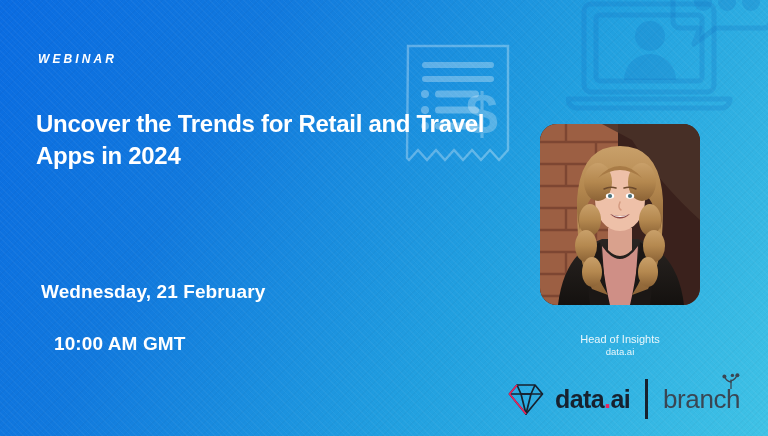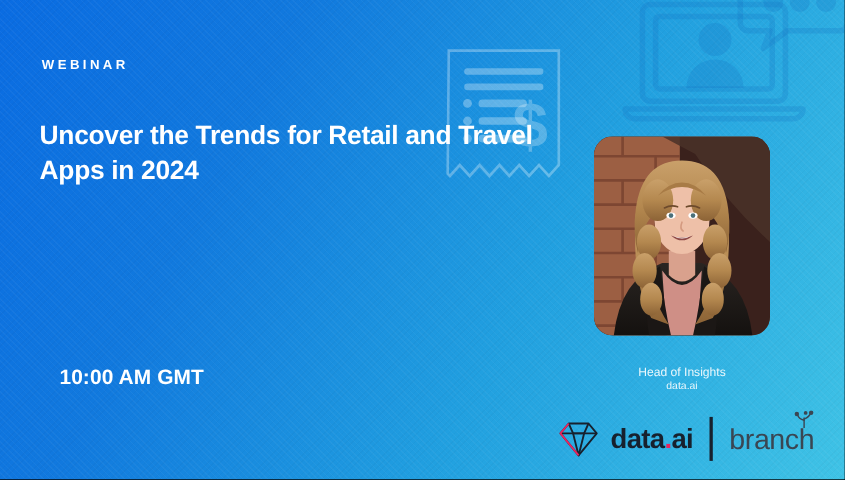--- a/index.html
+++ b/index.html
@@ -32,20 +32,21 @@
   #receipt-art { left:398px; top:36px; width:120px; height:140px; }
   #laptop-art  { left:566px; top:-6px;  width:202px; height:118px; }
 
   
   #eyebrow {
     position:absolute; left:38px; top:52px;
     color:#ffffff;
     font-size:12px;
     font-weight:700;
     letter-spacing:3.1px;
+    font-style:italic;
   }
   #headline {
     position:absolute; left:36px; top:108px;
     width:460px;
     color:#ffffff;
     font-size:24px;
     font-weight:700;
     line-height:1.33;
     letter-spacing:-0.3px;
   }
@@ -166,20 +167,21 @@
       <g fill="rgba(20,110,190,0.22)">
         <circle cx="137" cy="8" r="9"></circle>
         <circle cx="161" cy="8" r="9"></circle>
         <circle cx="185" cy="8" r="9"></circle>
       </g>
     </svg>
   </div>
 
   <div id="eyebrow">WEBINAR</div>
   <h1 id="headline">Uncover the Trends for Retail and Travel Apps in 2024</h1>
+  <div id="date-line">Wednesday, 21 February</div>
   <div id="time-line">10:00 AM GMT</div>
 
   <div id="speaker-photo">
     <svg viewBox="0 0 160 181" xmlns="http://www.w3.org/2000/svg" preserveAspectRatio="xMidYMid slice">
       <defs>
         <linearGradient id="hairG" x1="0" y1="0" x2="0" y2="1">
           <stop offset="0" stop-color="#c9a06a"></stop>
           <stop offset="0.5" stop-color="#b4884f"></stop>
           <stop offset="1" stop-color="#8c6336"></stop>
         </linearGradient>

